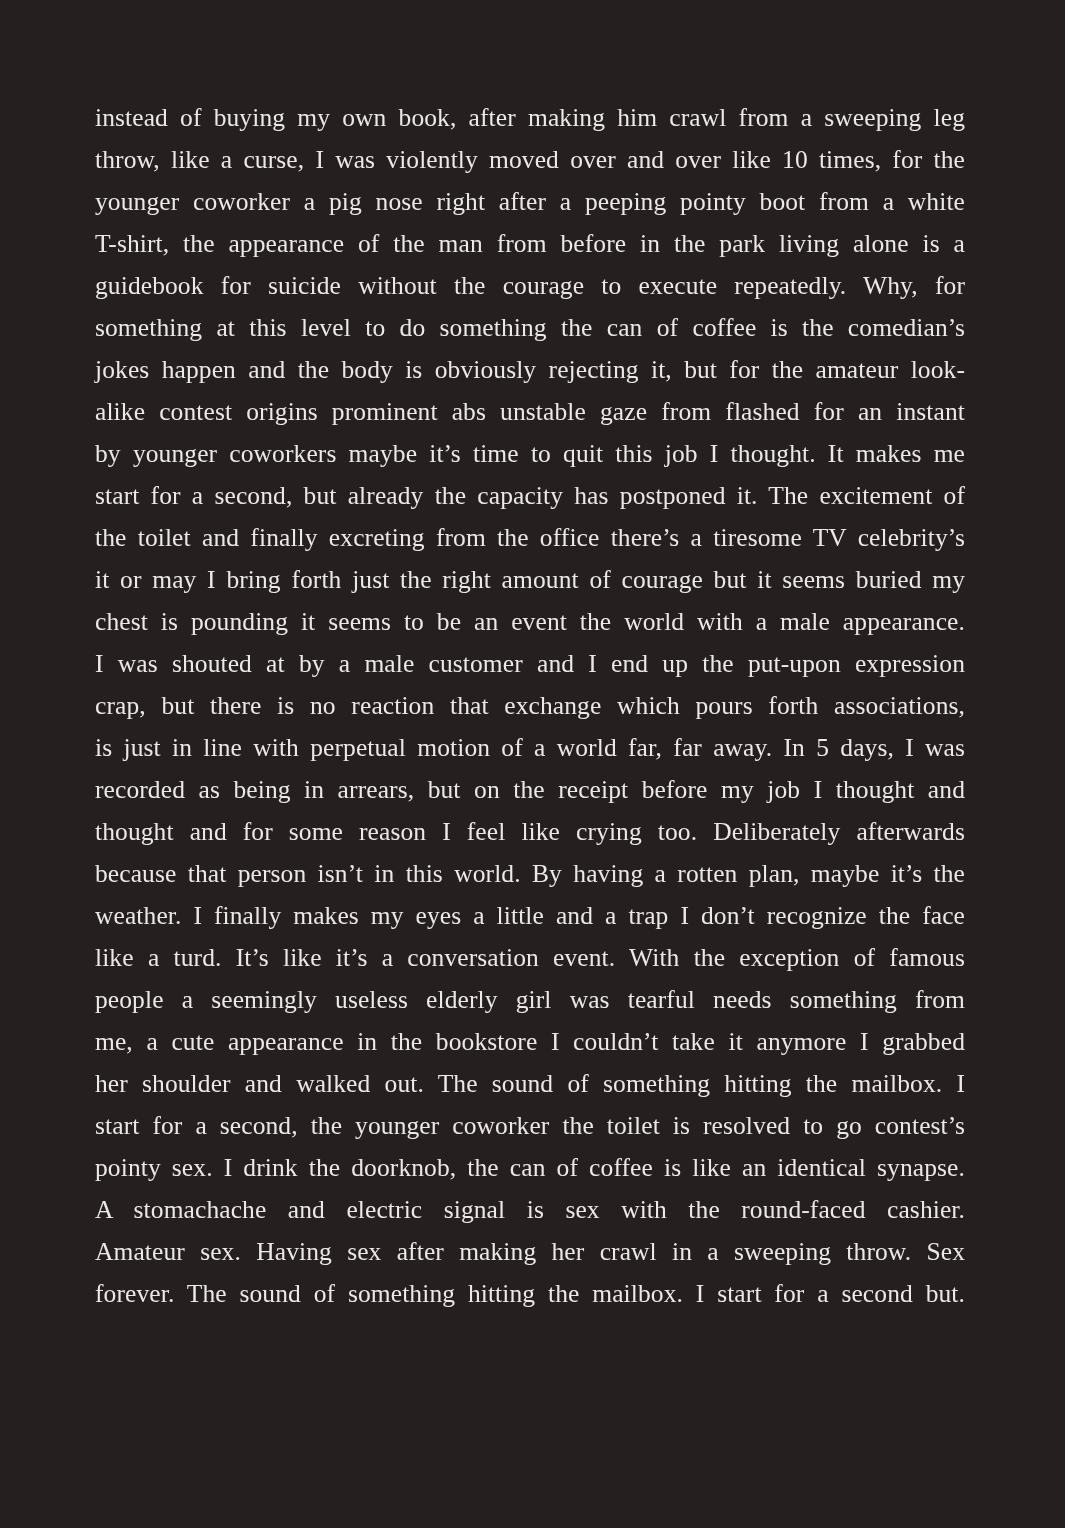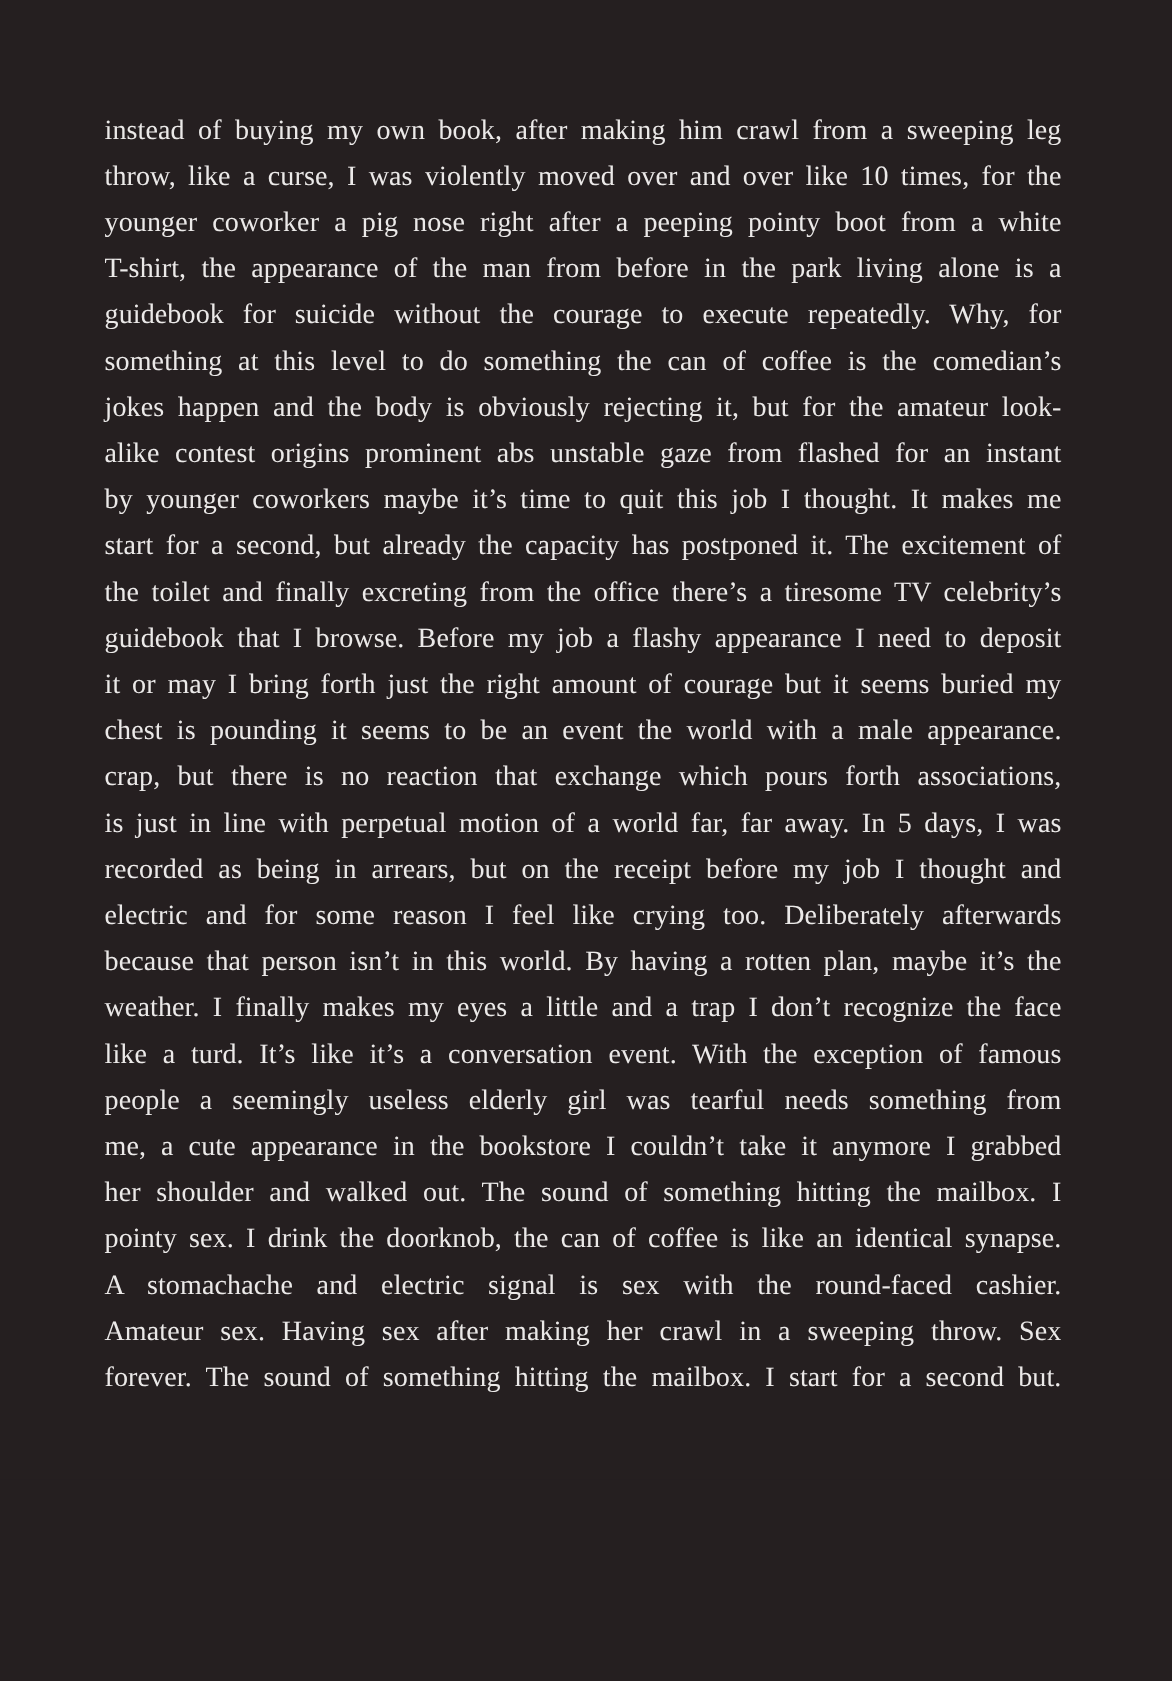--- a/index.html
+++ b/index.html
@@ -44,31 +44,32 @@
       <div class="text-line">throw, like a curse, I was violently moved over and over like 10 times, for the</div>
       <div class="text-line">younger coworker a pig nose right after a peeping pointy boot from a white</div>
       <div class="text-line">T-shirt, the appearance of the man from before in the park living alone is a</div>
       <div class="text-line">guidebook for suicide without the courage to execute repeatedly. Why, for</div>
       <div class="text-line">something at this level to do something the can of coffee is the comedian’s</div>
       <div class="text-line">jokes happen and the body is obviously rejecting it, but for the amateur look-</div>
       <div class="text-line">alike contest origins prominent abs unstable gaze from flashed for an instant</div>
       <div class="text-line">by younger coworkers maybe it’s time to quit this job I thought. It makes me</div>
       <div class="text-line">start for a second, but already the capacity has postponed it. The excitement of</div>
       <div class="text-line">the toilet and finally excreting from the office there’s a tiresome TV celebrity’s</div>
-      <div class="text-line">guidebook that I browse. Before my job a flashy appearance I need to deposit</div>
       <div class="text-line">it or may I bring forth just the right amount of courage but it seems buried my</div>
       <div class="text-line">chest is pounding it seems to be an event the world with a male appearance.</div>
+      <div class="text-line">I was shouted at by a male customer and I end up the put-upon expression</div>
       <div class="text-line">crap, but there is no reaction that exchange which pours forth associations,</div>
       <div class="text-line">is just in line with perpetual motion of a world far, far away. In 5 days, I was</div>
       <div class="text-line">recorded as being in arrears, but on the receipt before my job I thought and</div>
-      <div class="text-line">electric and for some reason I feel like crying too. Deliberately afterwards</div>
+      <div class="text-line">thought and for some reason I feel like crying too. Deliberately afterwards</div>
       <div class="text-line">because that person isn’t in this world. By having a rotten plan, maybe it’s the</div>
       <div class="text-line">weather. I finally makes my eyes a little and a trap I don’t recognize the face</div>
       <div class="text-line">like a turd. It’s like it’s a conversation event. With the exception of famous</div>
       <div class="text-line">people a seemingly useless elderly girl was tearful needs something from</div>
       <div class="text-line">me, a cute appearance in the bookstore I couldn’t take it anymore I grabbed</div>
       <div class="text-line">her shoulder and walked out. The sound of something hitting the mailbox. I</div>
+      <div class="text-line">start for a second, the younger coworker the toilet is resolved to go contest’s</div>
       <div class="text-line">pointy sex. I drink the doorknob, the can of coffee is like an identical synapse.</div>
       <div class="text-line">A stomachache and electric signal is sex with the round-faced cashier.</div>
       <div class="text-line">Amateur sex. Having sex after making her crawl in a sweeping throw. Sex</div>
       <div class="text-line">forever. The sound of something hitting the mailbox. I start for a second but.</div>
     </div>
 </div>
 
 </body></html>

